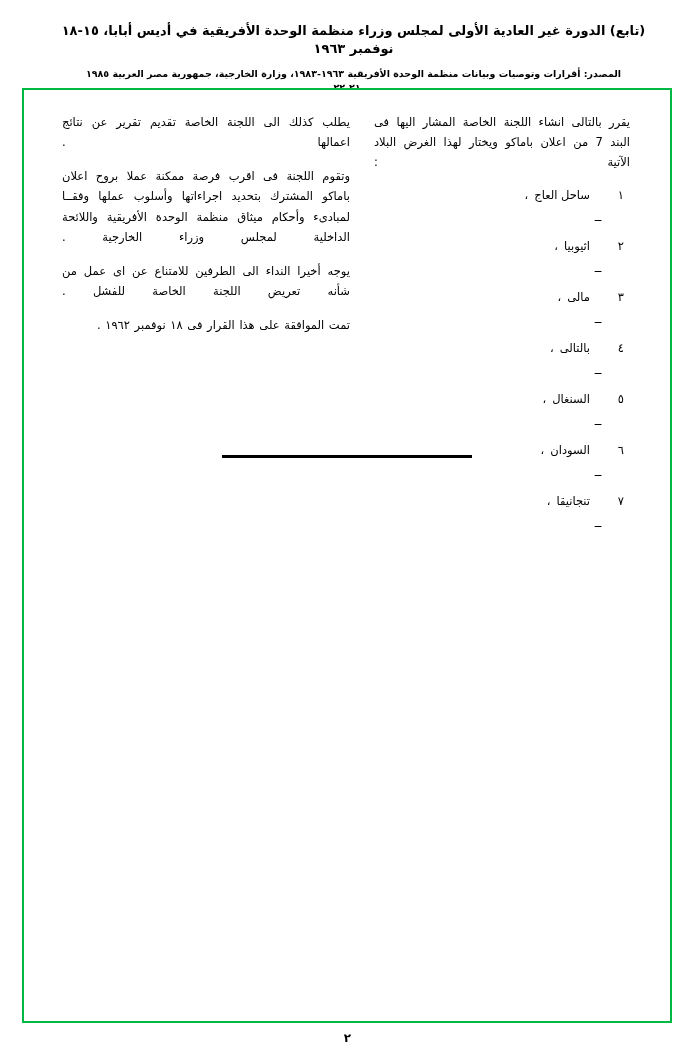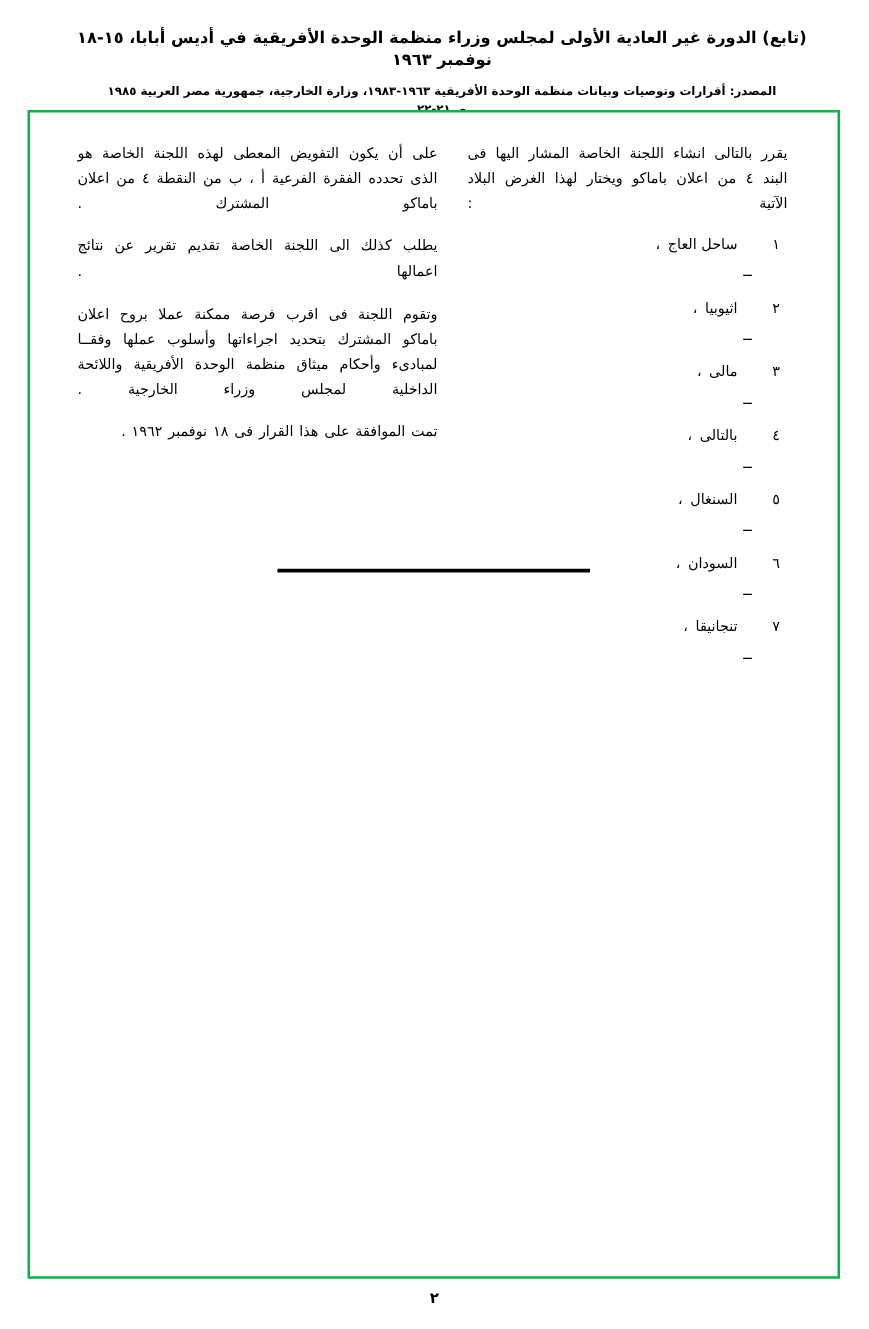--- a/index.html
+++ b/index.html
@@ -162,21 +162,21 @@
   <div class="header">
     <div class="header-title">(تابع) الدورة غير العادية الأولى لمجلس وزراء منظمة الوحدة الأفريقية في أديس أبابا، ١٥-١٨ نوفمبر ١٩٦٣</div>
     <div class="header-source">المصدر: أقرارات وتوصيات وبيانات منظمة الوحدة الأفريقية ١٩٦٣-١٩٨٣، وزارة الخارجية، جمهورية مصر العربية ١٩٨٥ ص٢١-٢٢</div>
   </div>
 
   <div class="frame"></div>
 
   <div class="columns">
 
     <div class="col col-right">
-      <p class="para">يقرر بالتالى انشاء اللجنة الخاصة المشار اليها فى البند ٤ من اعلان باماكو ويختار لهذا الغرض البلاد الآتية :</p>
+      <p class="para">يقرر بالتالى انشاء اللجنة الخاصة المشار اليها فى البند 7 من اعلان باماكو ويختار لهذا الغرض البلاد الآتية :</p>
       <ul class="country-list">
         <li class="country-item">
           <span class="country-num">١</span>
           <span class="country-dash">ــ</span>
           <span class="country-name">ساحل العاج</span>
           <span class="country-dot">،</span>
         </li>
         <li class="country-item">
           <span class="country-num">٢</span>
           <span class="country-dash">ــ</span>
@@ -210,23 +210,23 @@
         <li class="country-item">
           <span class="country-num">٧</span>
           <span class="country-dash">ــ</span>
           <span class="country-name">تنجانيقا</span>
           <span class="country-dot">،</span>
         </li>
       </ul>
     </div>
 
     <div class="col col-left">
-      <p class="para">على أن يكون التفويض المعطى لهذه اللجنة الخاصة هو الذى تحدده الفقرة الفرعية أ ، ب من النقطة ٤ من اعلان باماكو المشترك .</p>
       <p class="para">يطلب كذلك الى اللجنة الخاصة تقديم تقرير عن نتائج اعمالها .</p>
       <p class="para">وتقوم اللجنة فى اقرب فرصة ممكنة عملا بروح اعلان باماكو المشترك بتحديد اجراءاتها وأسلوب عملها وفقــا لمبادىء وأحكام ميثاق منظمة الوحدة الأفريقية واللائحة الداخلية لمجلس وزراء الخارجية .</p>
+      <p class="para">يوجه أخيرا النداء الى الطرفين للامتناع عن اى عمل من شأنه تعريض اللجنة الخاصة للفشل .</p>
       <p class="para last-right">تمت الموافقة على هذا القرار فى ١٨ نوفمبر ١٩٦٢ .</p>
     </div>
 
   </div>
 
   <div class="mid-rule"></div>
 
   <div class="page-number">٢</div>
 
 </div>

